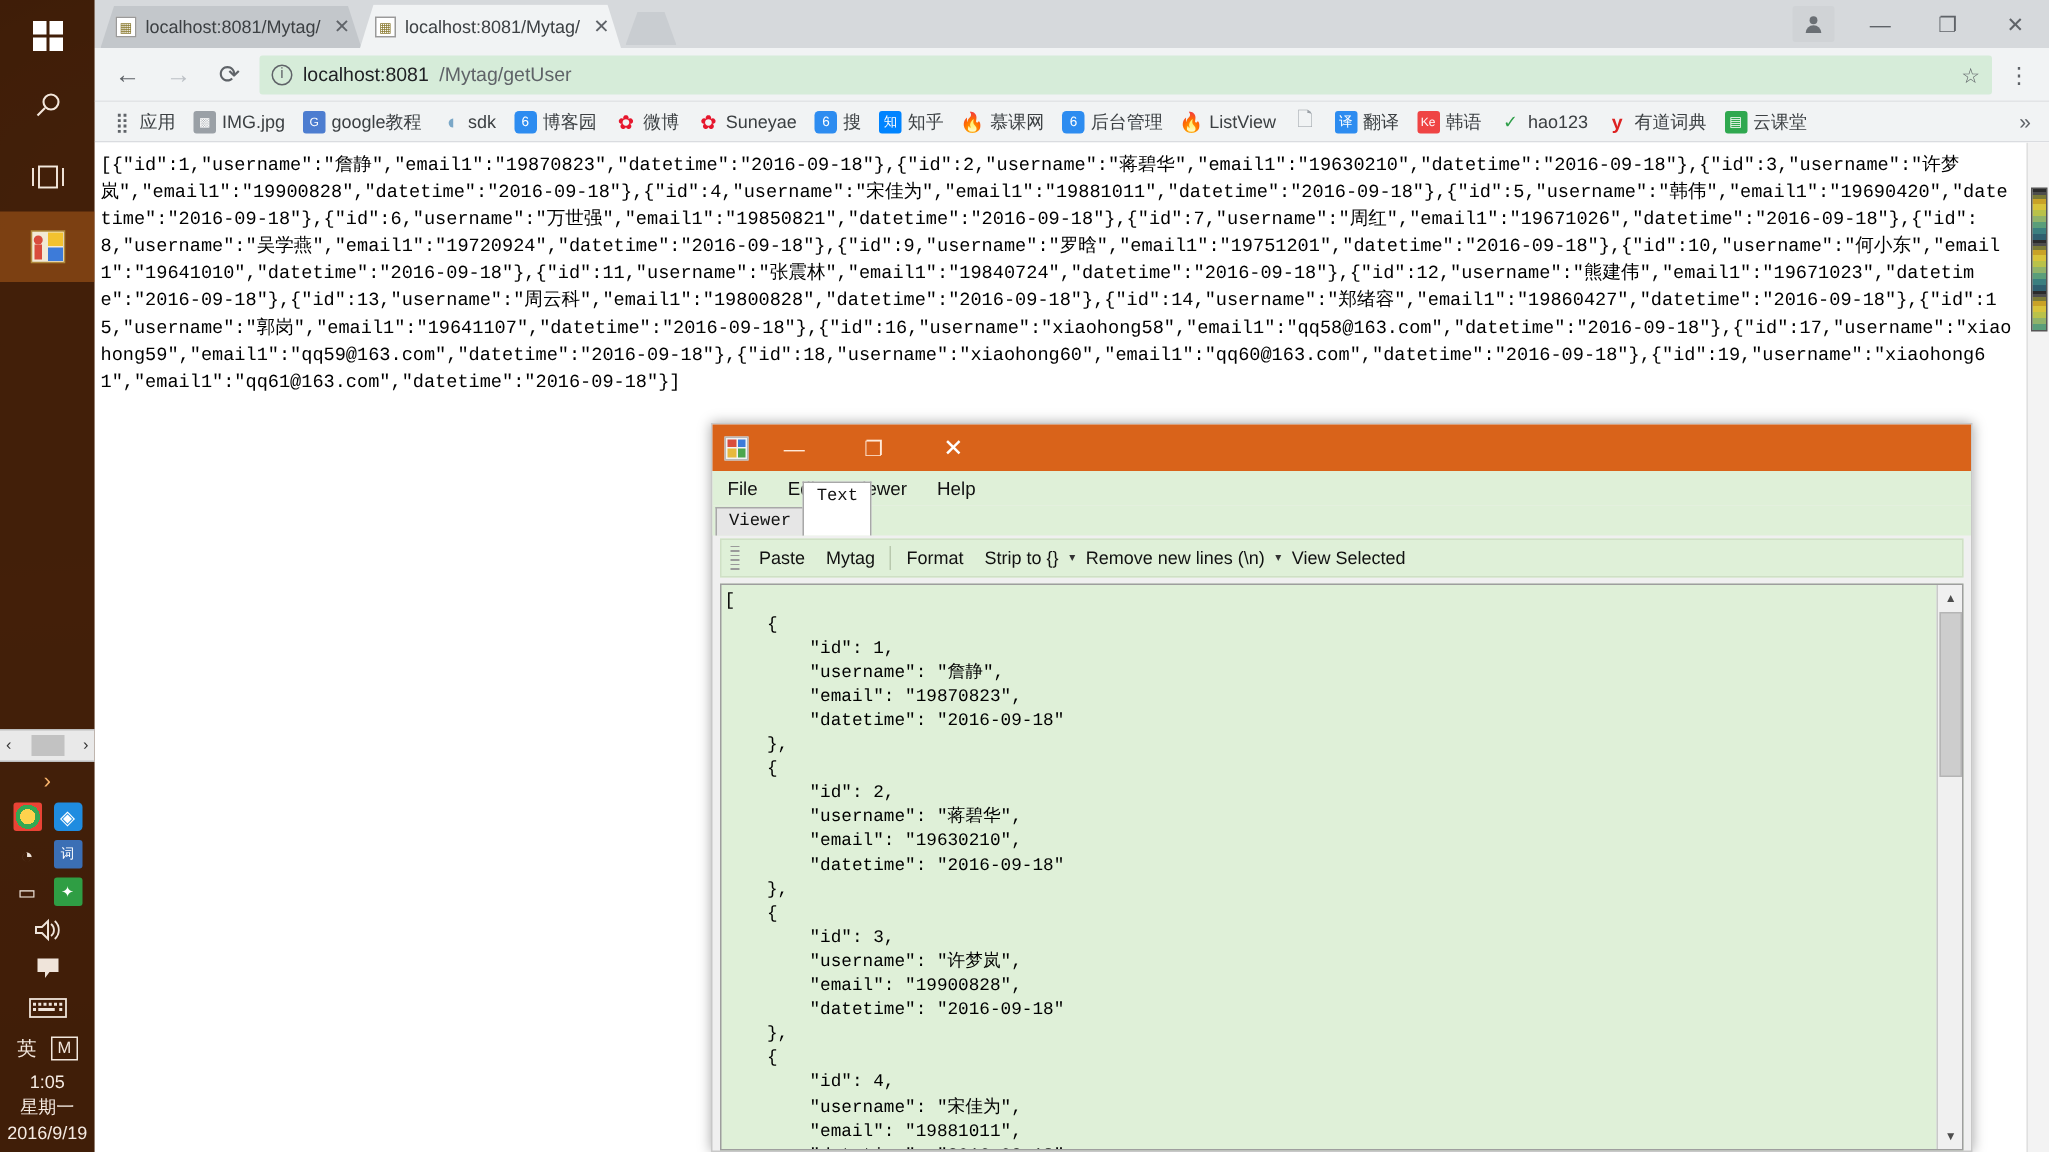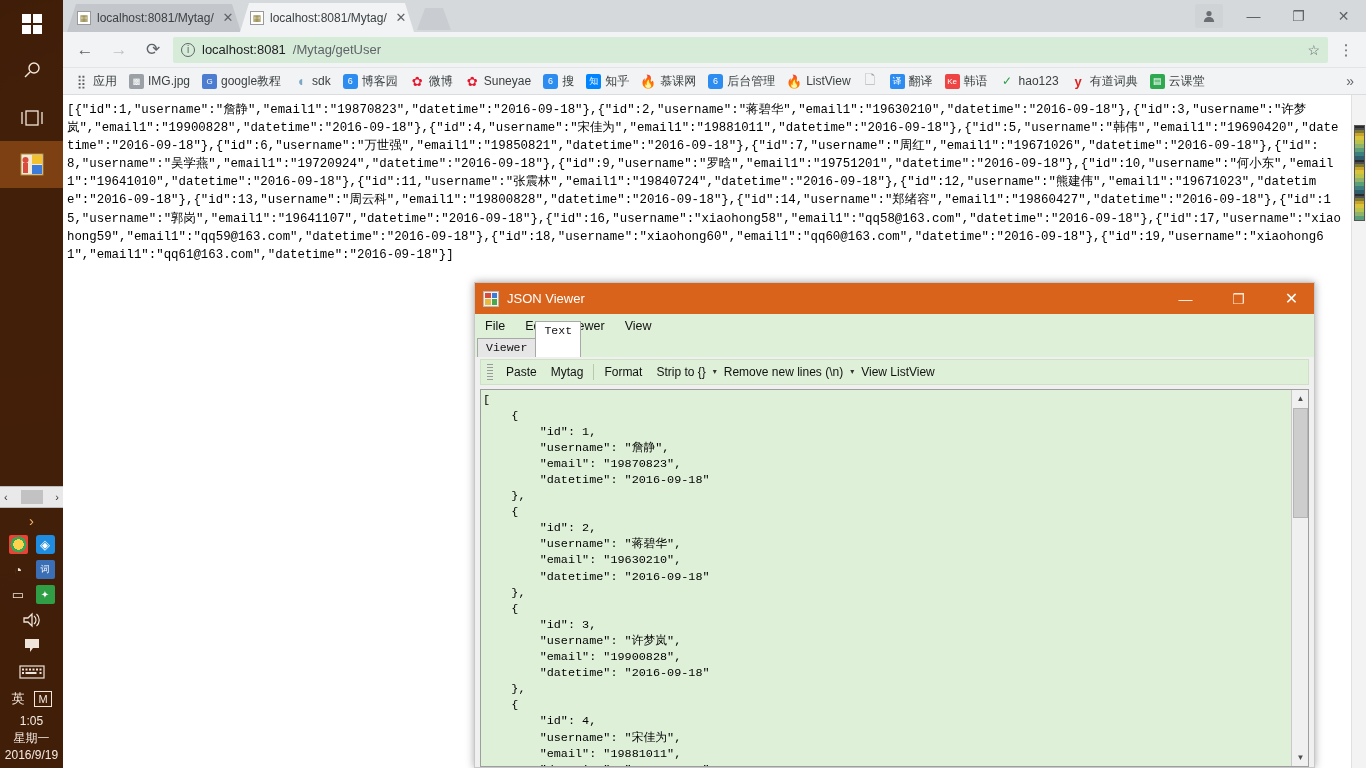--- a/index.html
+++ b/index.html
@@ -481,49 +481,48 @@
   </div>
 
   <div class="jv">
     <div class="jv-title">
       <span class="jv-appicon">
           <i></i>
           <i></i>
           <i></i>
           <i></i>
         </span>
-      <span class="ttext">JSON Viewer</span>
       <span class="jv-wc">—</span>
       <span class="jv-wc">❐</span>
       <span class="jv-wc close">✕</span>
     </div>
 
     <div class="jv-menu">
       <span>File</span>
       <span>Edit</span>
       <span>Viewer</span>
-      <span>View</span>
+      <span>Help</span>
     </div>
 
     <div class="jv-tabs">
       <div class="jv-tab">Viewer</div>
       <div class="jv-tab active">Text</div>
     </div>
 
     <div class="jv-toolbar">
       <span class="jv-grip"></span>
       <span class="tb-item">Paste</span>
       <span class="tb-item">Mytag</span>
       <span class="tb-div"></span>
       <span class="tb-item">Format</span>
       <span class="tb-item">Strip to {}</span>
       <span class="caret">▾</span>
       <span class="tb-item">Remove new lines (\n)</span>
       <span class="caret">▾</span>
-      <span class="tb-item">View ListView</span>
+      <span class="tb-item">View Selected</span>
     </div>
 
     <div class="jv-body">
       <div class="jv-text">[
     {
         "id": 1,
         "username": "詹静",
         "email": "19870823",
         "datetime": "2016-09-18"
     },

